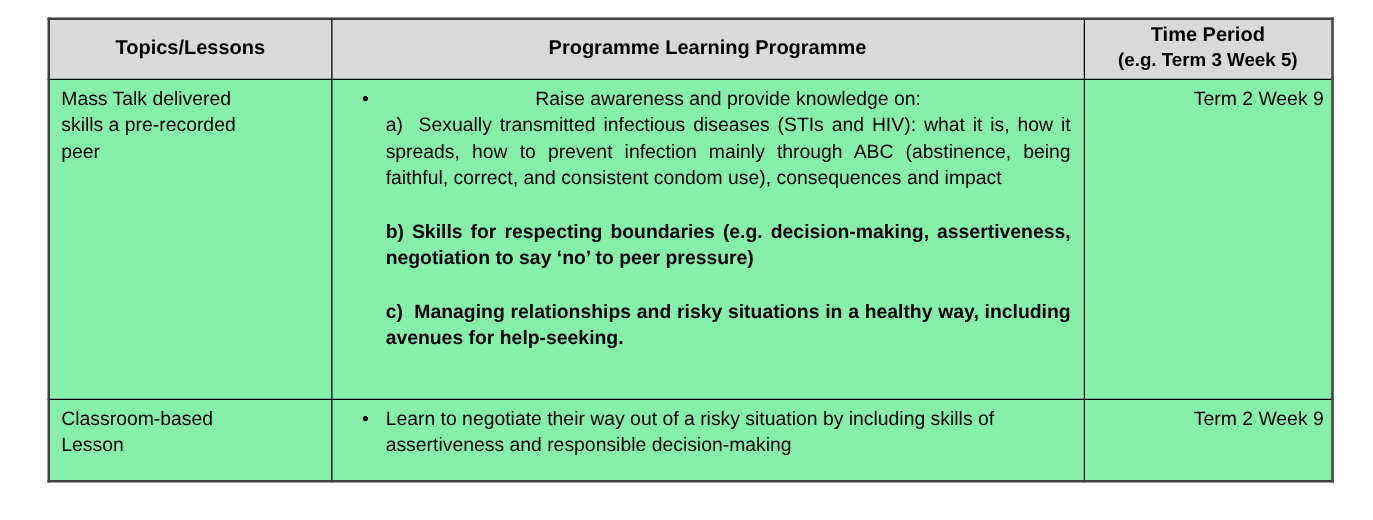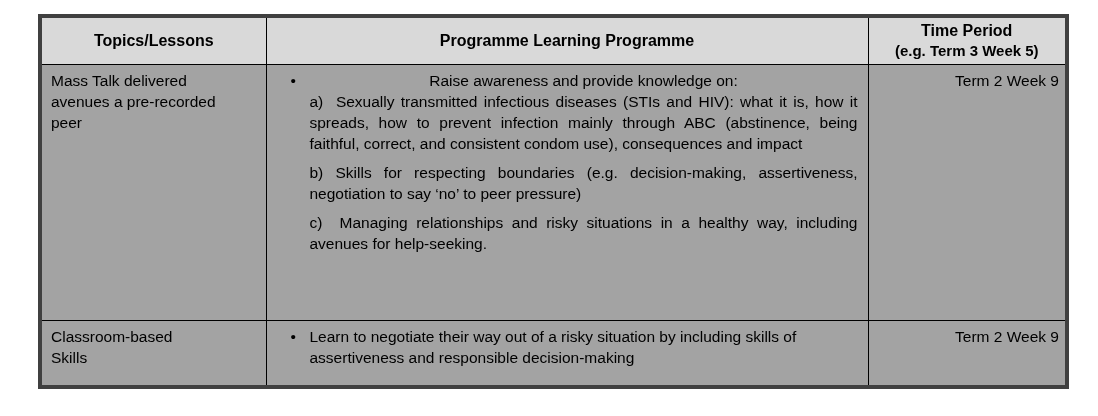--- a/index.html
+++ b/index.html
@@ -9,55 +9,55 @@
     background: #ffffff;
     font-family: "Liberation Sans", sans-serif;
     color: #000000;
   }
   .page { position: relative; width: 1098px; height: 416px; }
   table.programme-table {
     position: absolute; left: 38px; top: 14px;
     width: 1027px;
     border-collapse: collapse;
     table-layout: fixed;
-    border: 4px solid #404040;
+    border: 2px solid #404040;
   }
   th, td { border: 1.5px solid #000000; }
   thead th {
     background: #d9d9d9;
     font-weight: bold;
     font-size: 16px;
     line-height: 20px;
     text-align: center;
     vertical-align: middle;
     padding: 3px 6px;
   }
   thead th .sub { font-size: 15px; }
   tr.header-row { height: 48px; }
   tr.data-row-1 { height: 256px; }
   tr.data-row-2 { height: 66px; }
   tbody td {
     vertical-align: top;
     font-size: 15.5px;
     line-height: 21px;
-    background: #a3a3a3;
+    background: #86efac;
   }
   .topic-cell { padding: 5px 9px; }
   .obj-cell   { padding: 5px 10px 5px 24px; }
   .time-cell  { padding: 5px 6px; text-align: right; }
   .bullet-item { display: flex; }
   .bullet {
     flex: 0 0 19px;
     font-size: 15.5px;
     line-height: 21px;
   }
   .bullet-content { flex: 1; min-width: 0; }
   .intro { margin: 0; text-align: center; }
   .para { margin: 0; text-align: justify; }
-  .para.gap { margin-top: 8px; }
+  .para.gap { margin-top: 22px; font-weight: bold; }
   .obj-single { margin: 0; }
 </style>
 </head>
 <body>
 
 <div class="page">
   <table class="programme-table">
     <colgroup>
       <col style="width:226px">
       <col style="width:602px">
@@ -74,40 +74,40 @@
         <th>
           <div>Time Period</div>
           <div class="sub">(e.g. Term 3 Week 5)</div>
         </th>
       </tr>
     </thead>
     <tbody>
       <tr class="data-row-1">
         <td class="topic-cell">
           <div>Mass Talk delivered</div>
-          <div>avenues a pre-recorded</div>
+          <div>skills a pre-recorded</div>
           <div>peer</div>
         </td>
         <td class="obj-cell">
           <div class="bullet-item">
             <span class="bullet">•</span>
             <div class="bullet-content">
               <div class="intro">Raise awareness and provide knowledge on:</div>
               <p class="para">a)&nbsp; Sexually transmitted infectious diseases (STIs and HIV): what it is, how it spreads, how to prevent infection mainly through ABC (abstinence, being faithful, correct, and consistent condom use), consequences and impact</p>
               <p class="para gap">b) Skills for respecting boundaries (e.g. decision-making, assertiveness, negotiation to say ‘no’ to peer pressure)</p>
               <p class="para gap">c)&nbsp; Managing relationships and risky situations in a healthy way, including avenues for help-seeking.</p>
             </div>
           </div>
         </td>
         <td class="time-cell">Term 2 Week 9</td>
       </tr>
       <tr class="data-row-2">
         <td class="topic-cell">
           <div>Classroom-based</div>
-          <div>Skills</div>
+          <div>Lesson</div>
         </td>
         <td class="obj-cell">
           <div class="bullet-item">
             <span class="bullet">•</span>
             <div class="bullet-content">
               <p class="obj-single">Learn to negotiate their way out of a risky situation by including skills of assertiveness and responsible decision-making</p>
             </div>
           </div>
         </td>
         <td class="time-cell">Term 2 Week 9</td>

